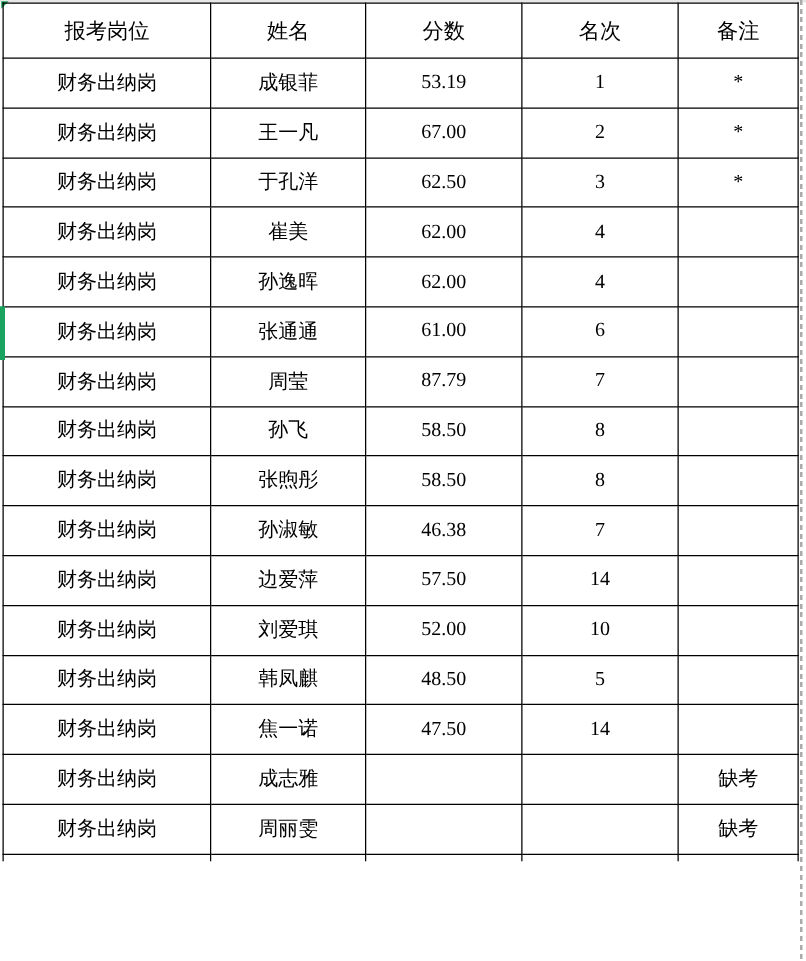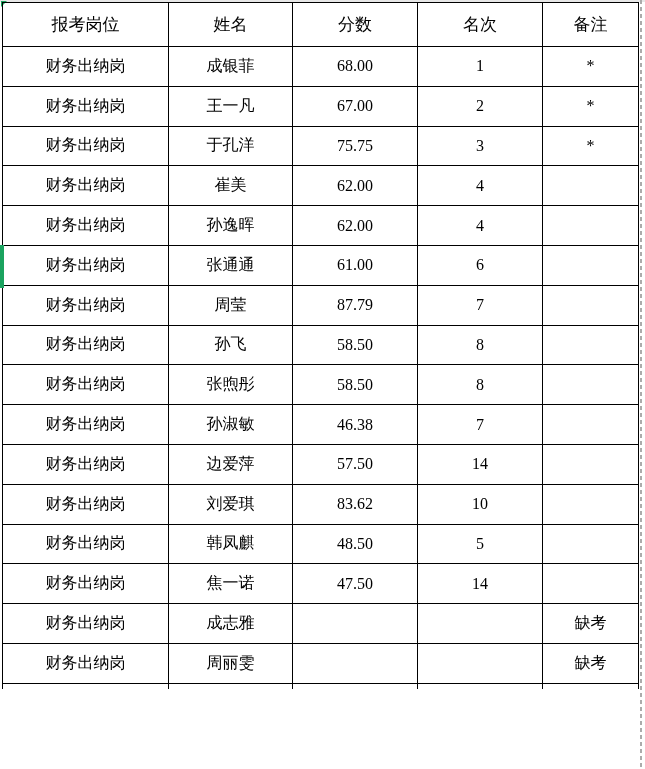--- a/index.html
+++ b/index.html
@@ -85,35 +85,35 @@
             <th>姓名</th>
             <th>分数</th>
             <th>名次</th>
             <th>备注</th>
           </tr>
       </thead>
       <tbody id="table-body">
           <tr>
             <td>财务出纳岗</td>
             <td>成银菲</td>
-            <td>68.00</td>
+            <td>53.19</td>
             <td>1</td>
             <td>*</td>
           </tr>
           <tr>
             <td>财务出纳岗</td>
             <td>王一凡</td>
             <td>67.00</td>
             <td>2</td>
             <td>*</td>
           </tr>
           <tr>
             <td>财务出纳岗</td>
             <td>于孔洋</td>
-            <td>75.75</td>
+            <td>62.50</td>
             <td>3</td>
             <td>*</td>
           </tr>
           <tr>
             <td>财务出纳岗</td>
             <td>崔美</td>
             <td>62.00</td>
             <td>4</td>
             <td></td>
           </tr>
@@ -162,21 +162,21 @@
           <tr>
             <td>财务出纳岗</td>
             <td>边爱萍</td>
             <td>57.50</td>
             <td>14</td>
             <td></td>
           </tr>
           <tr>
             <td>财务出纳岗</td>
             <td>刘爱琪</td>
-            <td>83.62</td>
+            <td>52.00</td>
             <td>10</td>
             <td></td>
           </tr>
           <tr>
             <td>财务出纳岗</td>
             <td>韩凤麒</td>
             <td>48.50</td>
             <td>5</td>
             <td></td>
           </tr>

